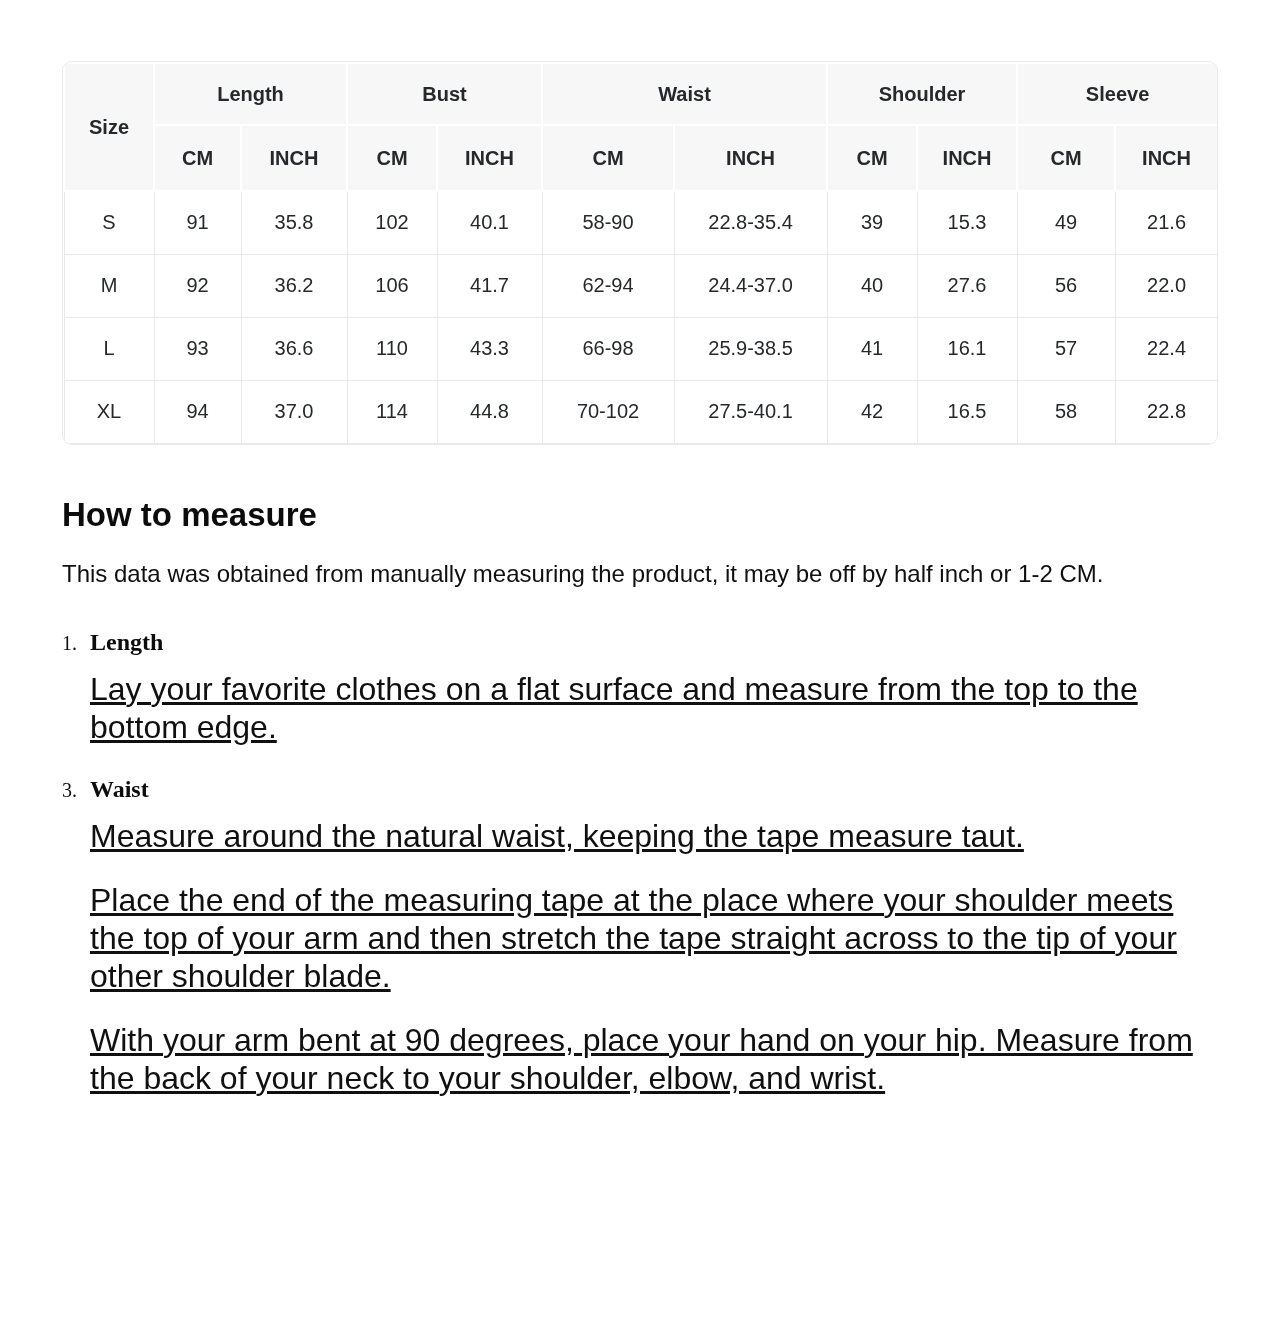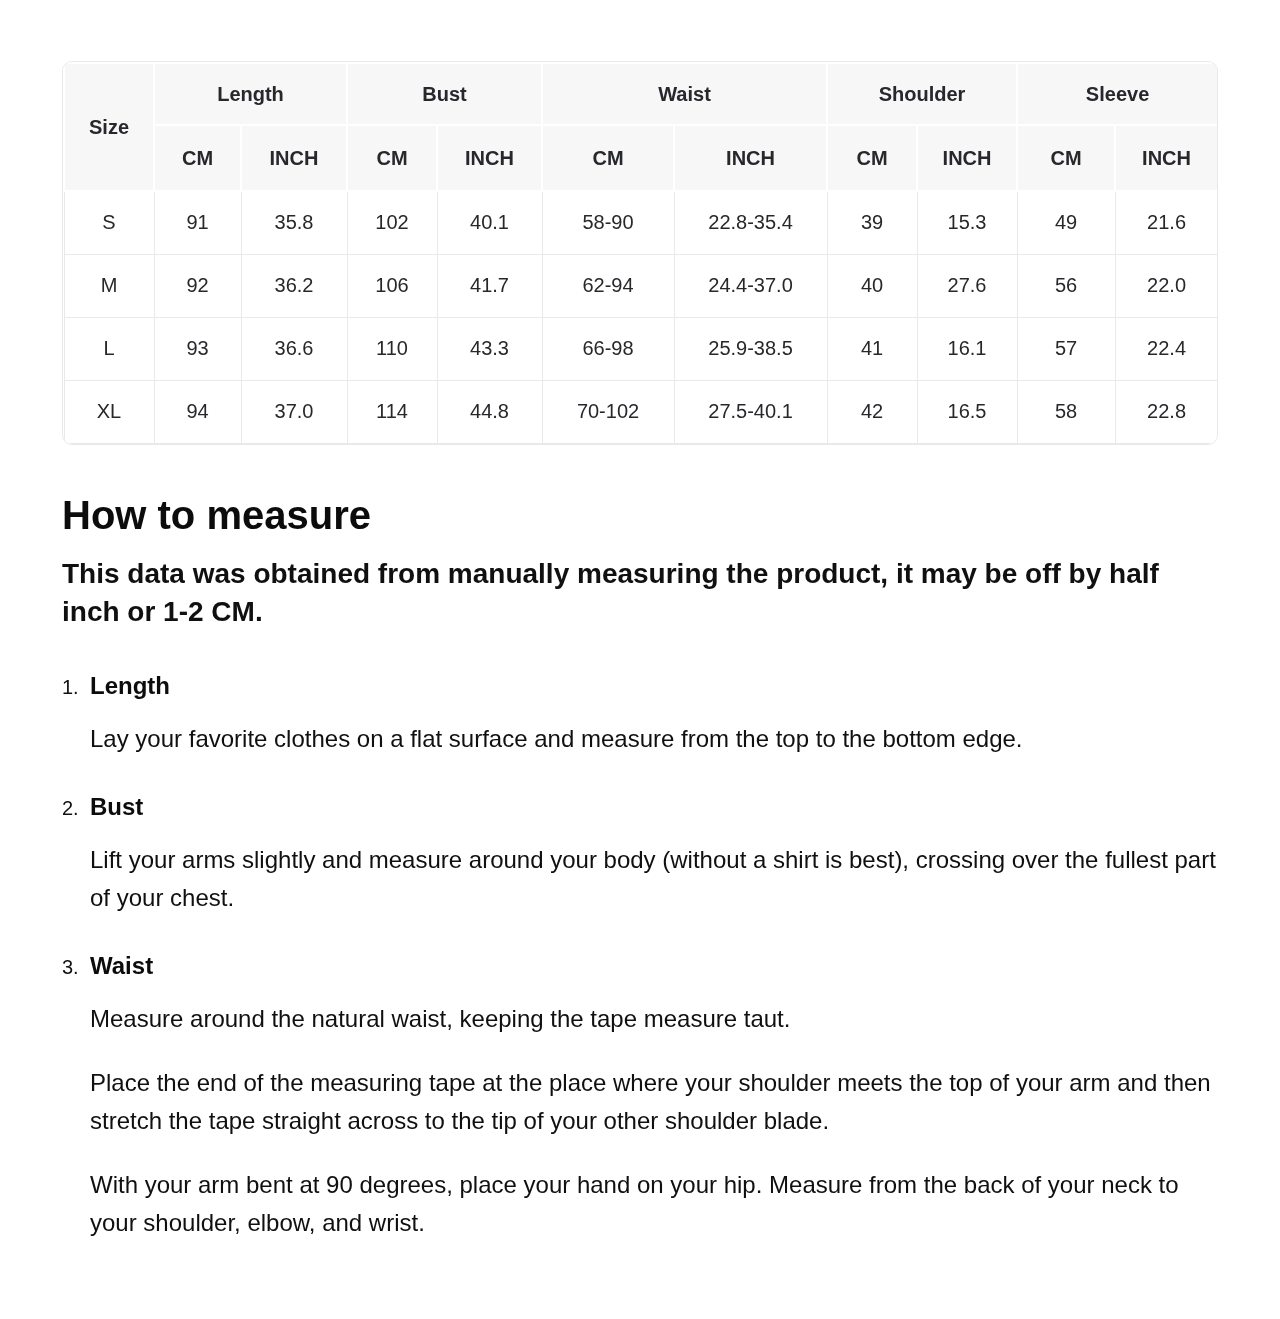--- a/index.html
+++ b/index.html
@@ -42,53 +42,54 @@
     border: 1px solid #e9e9ea;
     text-align: center;
     height: 63px;
     padding: 0;
     background: #ffffff;
   }
 
   
   .htm-title {
     margin: 52px 0 0 0;
-    font-size: 40px;
+    font-size: 33px;
     line-height: 36px;
     font-weight: bold;
     color: #0c0c0c;
   }
   .htm-intro {
     margin: 22px 0 0 0;
-    font-size: 28px;
+    font-size: 24px;
     line-height: 38px;
     color: #101010;
     max-width: 1156px;
-    font-weight: bold;
   }
   .steps { margin-top: 32px; }
   .step + .step { margin-top: 26px; }
   .step-head {
     font-size: 24px;
-    line-height: 46px;
+    line-height: 34px;
     color: #0c0c0c;
+    font-family: Liberation Serif, serif;
   }
   .step-num {
     display: inline-block;
     width: 28px;
     font-size: 20px;
     color: #111111;
   }
   .step-label { font-weight: bold; }
   .step-desc {
     margin: 10px 0 0 28px;
-    font-size: 24px;
+    font-size: 32px;
     line-height: 38px;
     color: #101010;
     max-width: 1128px;
+    text-decoration: underline;
   }
 </style>
 </head>
 <body>
 
 <div class="page">
 
   <div class="table-wrap">
     <table class="size-chart">
       <colgroup>
@@ -188,26 +189,20 @@
 
   <div class="steps">
     <div class="step">
       <div class="step-head">
         <span class="step-num">1.</span><span class="step-label">Length</span>
       </div>
       <p class="step-desc">Lay your favorite clothes on a flat surface and measure from the top to the bottom edge.</p>
     </div>
     <div class="step">
       <div class="step-head">
-        <span class="step-num">2.</span><span class="step-label">Bust</span>
-      </div>
-      <p class="step-desc">Lift your arms slightly and measure around your body (without a shirt is best), crossing over the fullest part of your chest.</p>
-    </div>
-    <div class="step">
-      <div class="step-head">
         <span class="step-num">3.</span><span class="step-label">Waist</span>
       </div>
       <p class="step-desc">Measure around the natural waist, keeping the tape measure taut.</p>
     </div>
     <div class="step">
       <p class="step-desc">Place the end of the measuring tape at the place where your shoulder meets the top of your arm and then stretch the tape straight across to the tip of your other shoulder blade.</p>
     </div>
     <div class="step">
       <p class="step-desc">With your arm bent at 90 degrees, place your hand on your hip. Measure from the back of your neck to your shoulder, elbow, and wrist.</p>
     </div>

